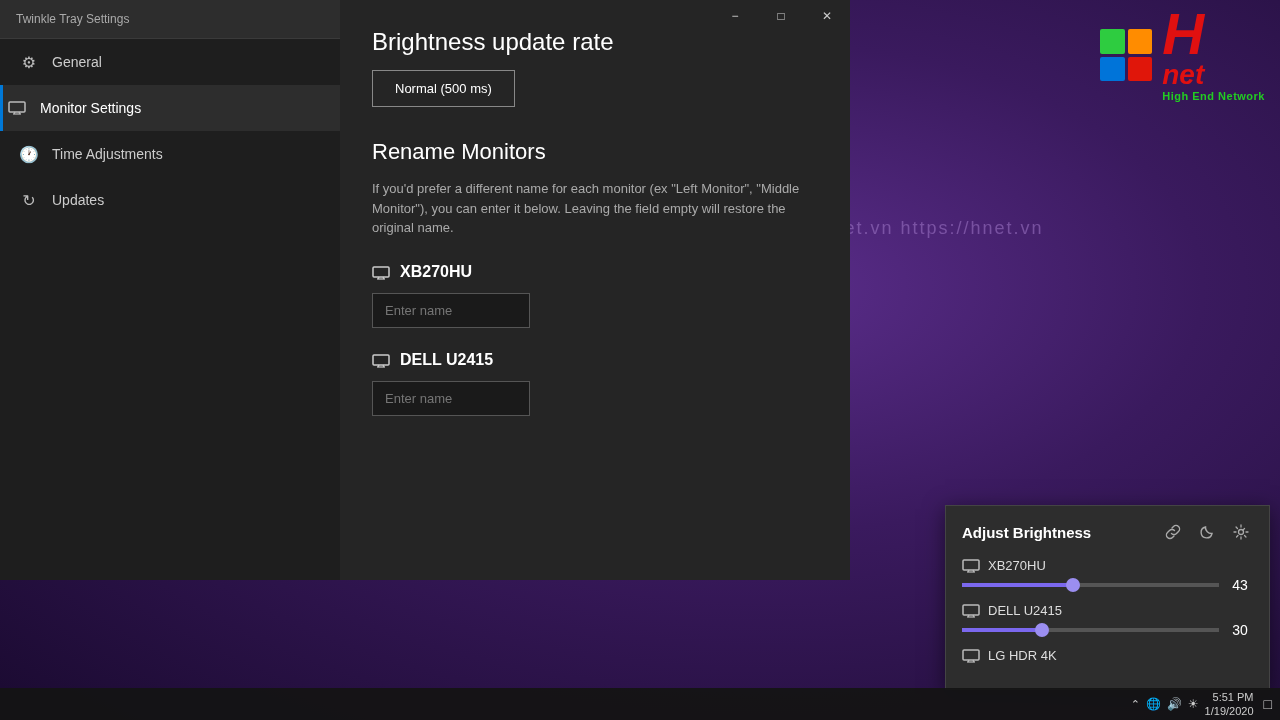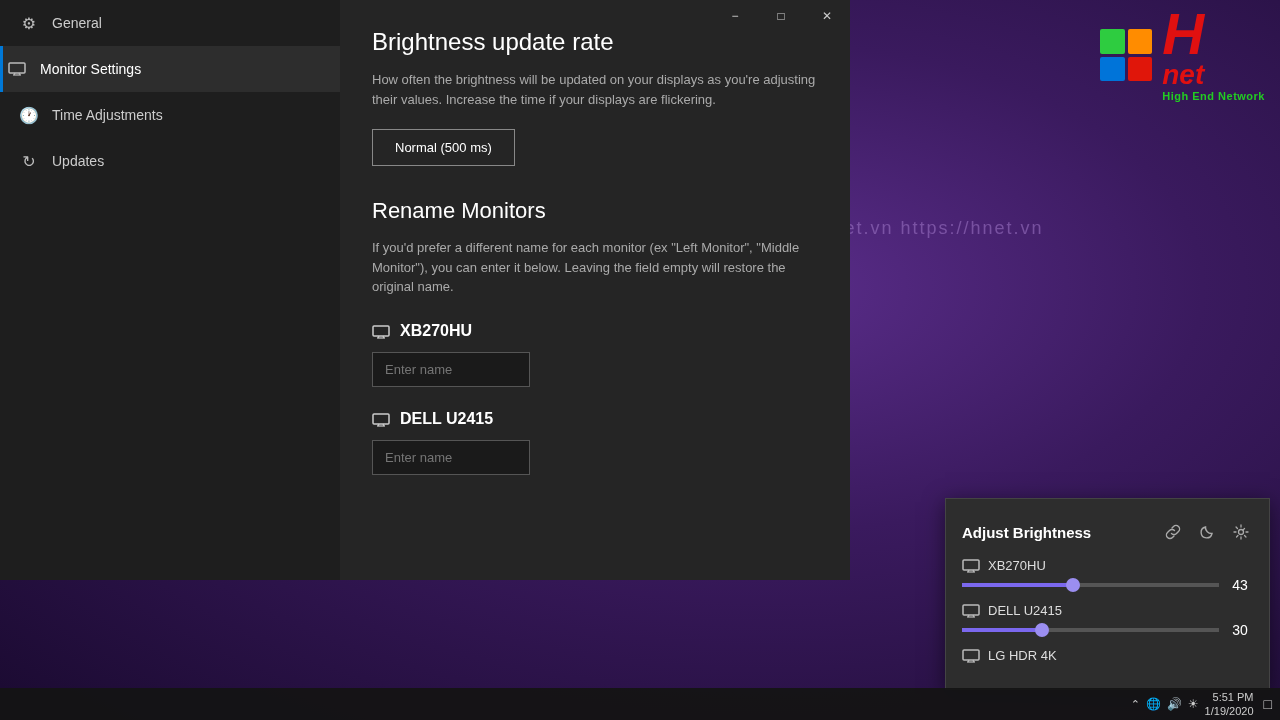--- a/index.html
+++ b/index.html
@@ -233,21 +233,21 @@
     }
 
     
     .brightness-popup {
       position: absolute;
       bottom: 30px;
       right: 10px;
       width: 325px;
       background: #2d2d2d;
       border: 1px solid #444;
-      padding: 21px 16px 16px;
+      padding: 14px 16px 16px;
       box-shadow: 0 4px 20px rgba(0,0,0,0.5);
     }
 
     .popup-header {
       display: flex;
       align-items: center;
       justify-content: space-between;
       margin-bottom: 14px;
     }
 
@@ -390,20 +390,21 @@
   <div class="hnet-text">
     <span class="hnet-h">H</span>
     <span class="hnet-net">net</span>
     <span class="hnet-tagline">High End Network</span>
   </div>
 </div>
 
 <div class="window-container">
 
   <div class="settings-panel">
+    <div class="settings-title">Twinkle Tray Settings</div>
 
     <div class="nav-item">
       <span class="nav-icon">⚙</span>
       <span>General</span>
     </div>
 
     <div class="nav-item active">
       <span class="nav-icon">
         <svg class="mon-svg" viewBox="0 0 18 14" fill="none" xmlns="http://www.w3.org/2000/svg">
           <rect x="1" y="1" width="16" height="10" rx="1" stroke="#bbb" stroke-width="1.5" fill="none"></rect>
@@ -430,21 +431,20 @@
 
     
     <div style="position:absolute;top:0;right:0;display:flex;">
       <div class="chrome-btn">−</div>
       <div class="chrome-btn">□</div>
       <div class="chrome-btn close">✕</div>
     </div>
 
     
     <h2 class="section-title">Brightness update rate</h2>
-    <p class="section-desc">How often the brightness will be updated on your displays as you're adjusting their values. Increase the time if your displays are flickering.</p>
     <button class="rate-button">Normal (500 ms)</button>
 
     
     <h2 class="section-title2">Rename Monitors</h2>
     <p class="section-desc2">If you'd prefer a different name for each monitor (ex "Left Monitor", "Middle Monitor"), you can enter it below. Leaving the field empty will restore the original name.</p>
 
     
     <div class="monitor-label">
       <span class="monitor-icon">
         <svg class="mon-svg" viewBox="0 0 18 14" fill="none" xmlns="http://www.w3.org/2000/svg">

